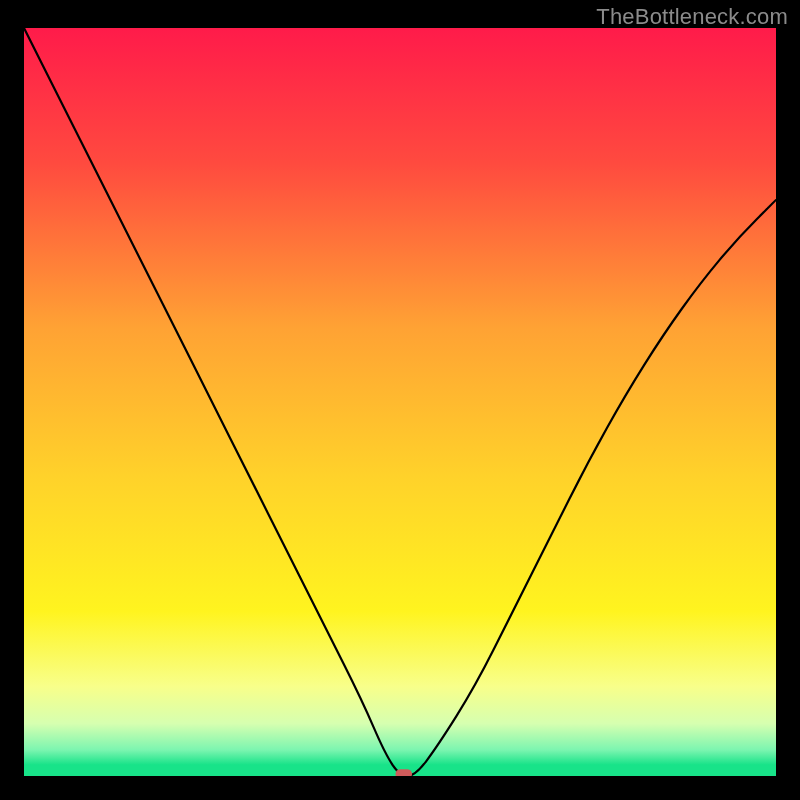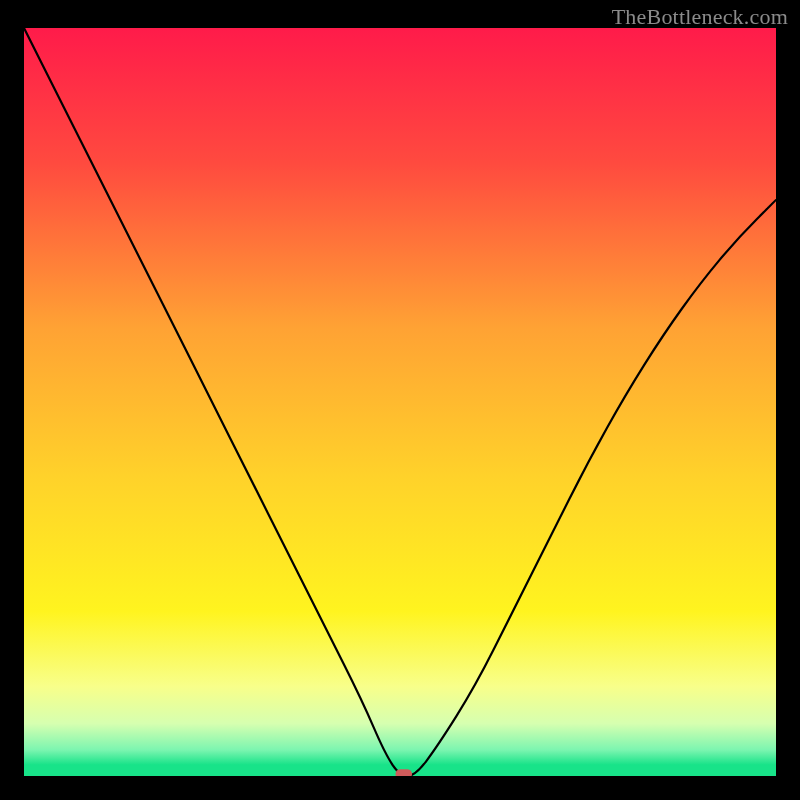--- a/index.html
+++ b/index.html
@@ -21,21 +21,20 @@
   }
   .watermark {
     position: absolute;
     top: 4px;
     right: 12px;
     color: #8b8b8b;
     font-size: 22px;
     font-weight: 500;
     letter-spacing: 0.2px;
     z-index: 10;
-    font-family: Liberation Serif, serif;
   }
   .plot {
     position: absolute;
     left: 24px;
     top: 28px;
     width: 752px;
     height: 748px;
   }
   .plot svg {
     display: block;

